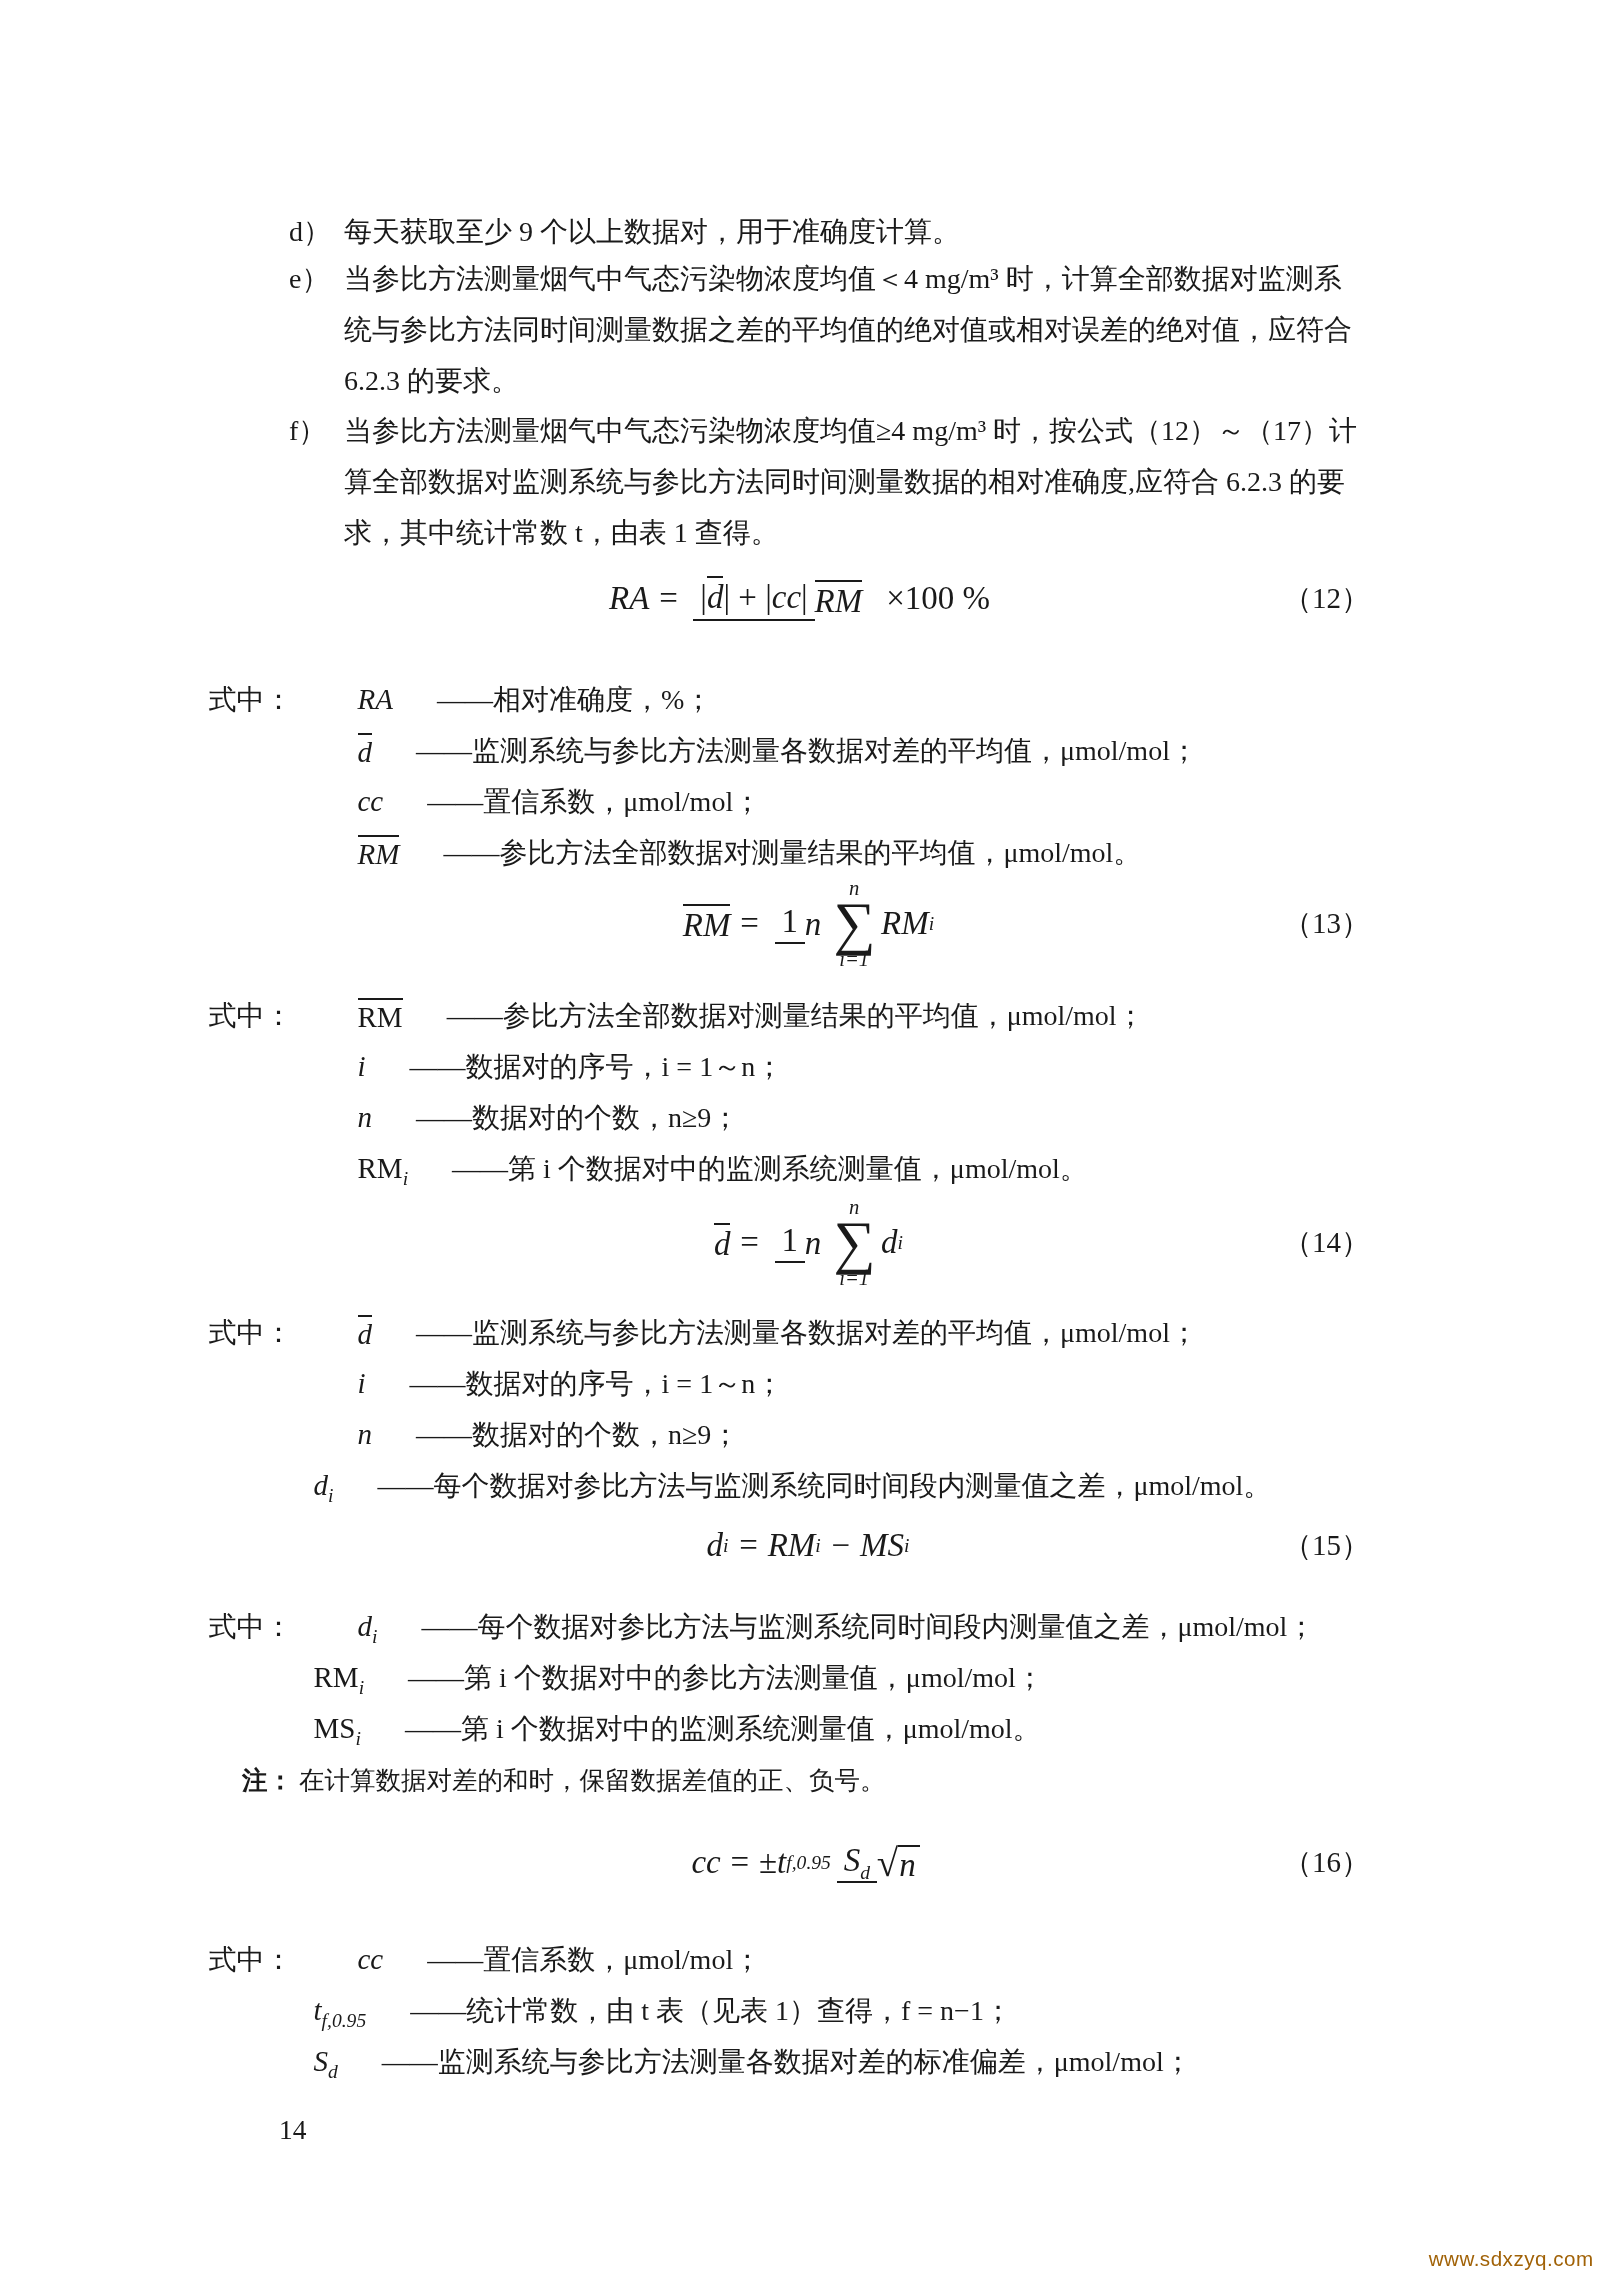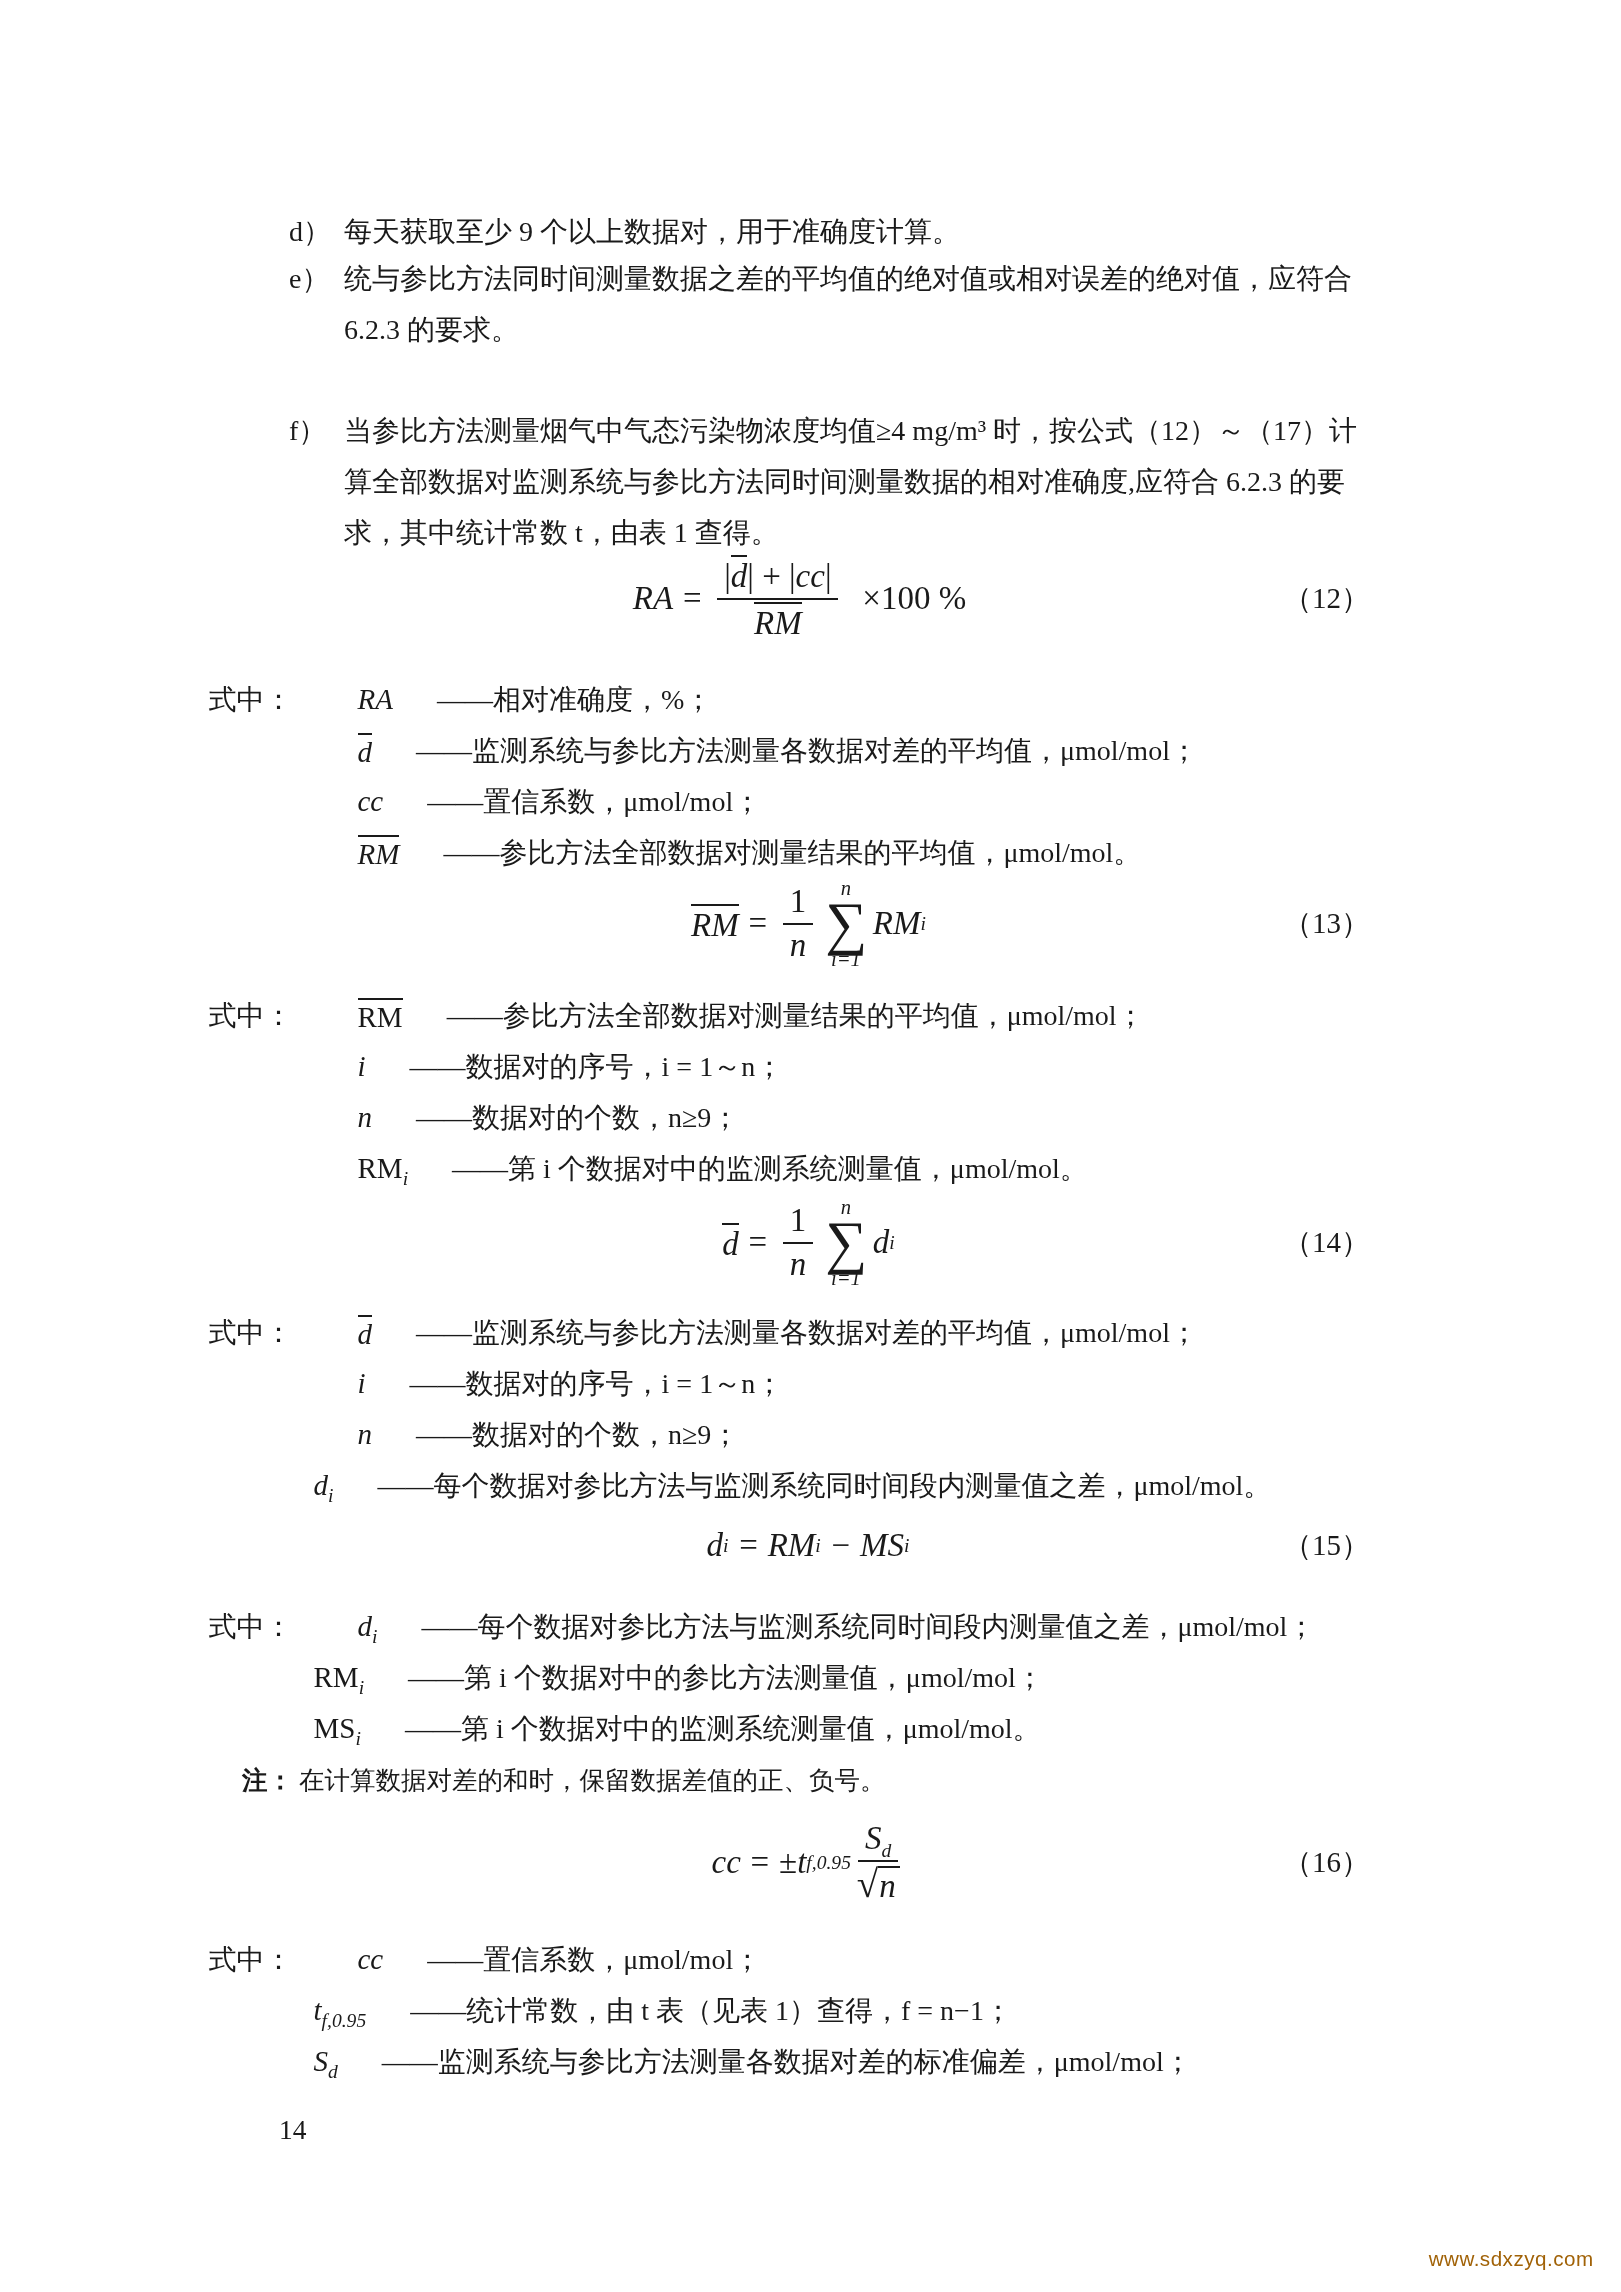--- a/index.html
+++ b/index.html
@@ -23,21 +23,21 @@
   
   .eq {
     position:absolute; left:186px; width:1245px;
     display:flex; align-items:center; justify-content:center;
     font-size:33px;
   }
   .eq-num { position:absolute; right:61px; top:50%; transform:translateY(-50%); font-size:29px; }
   .it { font-style:italic; }
   .op { margin:0 9.8px; }
   .opn { margin:0 18px; }
-  .frac { display:inline-flex; flex-direction:column; align-items:center; margin:0 5.9px; }
+  .frac { display:inline-flex; flex-direction:row; align-items:center; margin:0 5.9px; }
   .frac .fn { border-bottom:2.9px solid #1a1a1a; padding:0 6.9px 2.9px; text-align:center; }
   .frac .fd { padding-top:2.9px; text-align:center; }
   .ovl { display:inline-block; border-top:2.9px solid #1a1a1a; padding-top:2px; line-height:1.05; }
   .sum { display:inline-flex; flex-direction:column; align-items:center; line-height:1; margin:0 5.9px; }
   .sum .st { font-size:20.6px; font-style:italic; line-height:1; }
   .sum .sg { font-size:59px; line-height:0.85; font-style:normal; }
   .sum .sb { font-size:20.6px; font-style:italic; line-height:1; }
   sub { font-size:19.6px; font-style:italic; line-height:0; }
   sub.wide { letter-spacing:1px; }
   .root { font-size:39px; line-height:1; font-style:normal; }
@@ -73,20 +73,21 @@
       <div class="li-body">
         <div class="li-line">每天获取至少 9 个以上数据对，用于准确度计算。</div>
       </div>
     </div>
   </div>
 
   <div class="block" style="top:253px;">
     <div class="li">
       <span class="li-label">e）</span>
       <div class="li-body">
+        <div class="li-line">当参比方法测量烟气中气态污染物浓度均值＜4 mg/m³ 时，计算全部数据对监测系</div>
         <div class="li-line">统与参比方法同时间测量数据之差的平均值的绝对值或相对误差的绝对值，应符合</div>
         <div class="li-line">6.2.3 的要求。</div>
       </div>
     </div>
   </div>
 
   <div class="block" style="top:405px;">
     <div class="li">
       <span class="li-label">f）</span>
       <div class="li-body">

